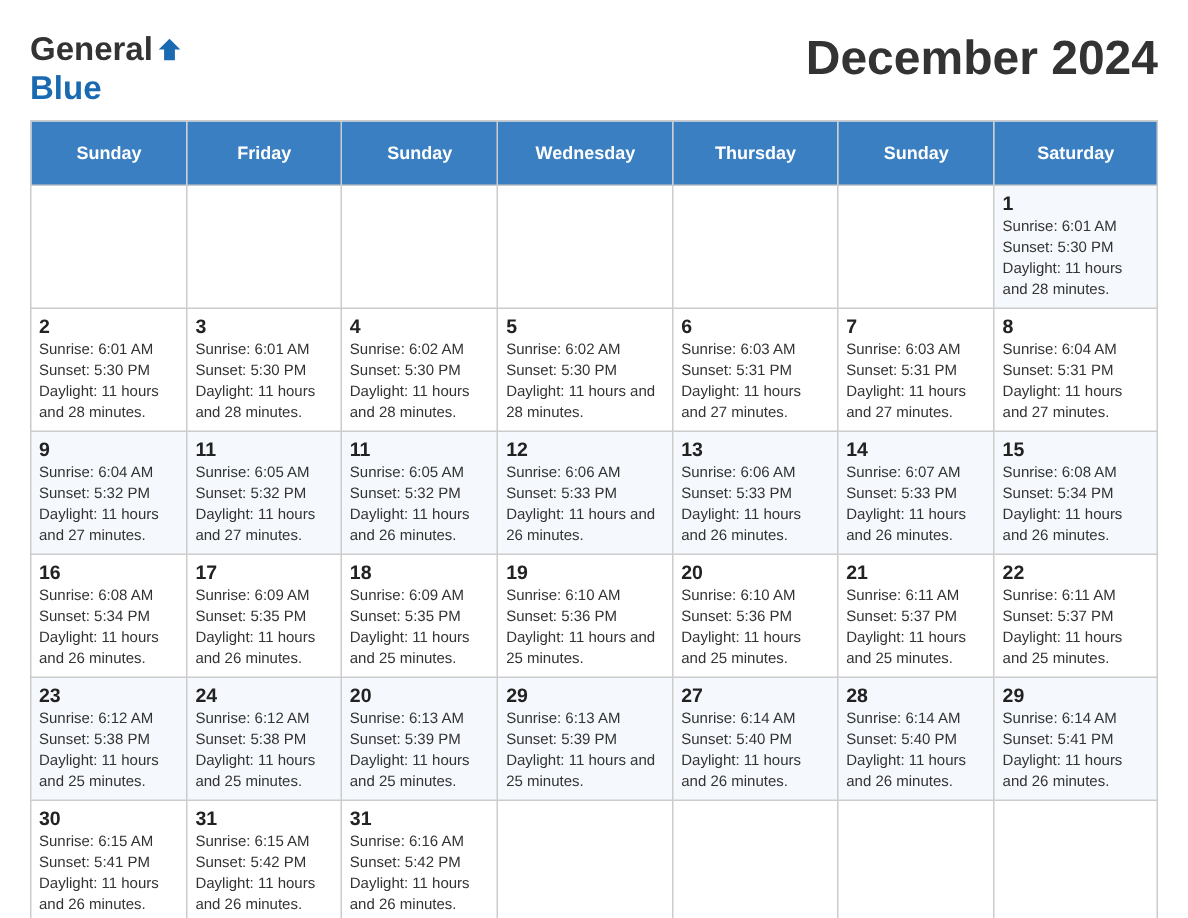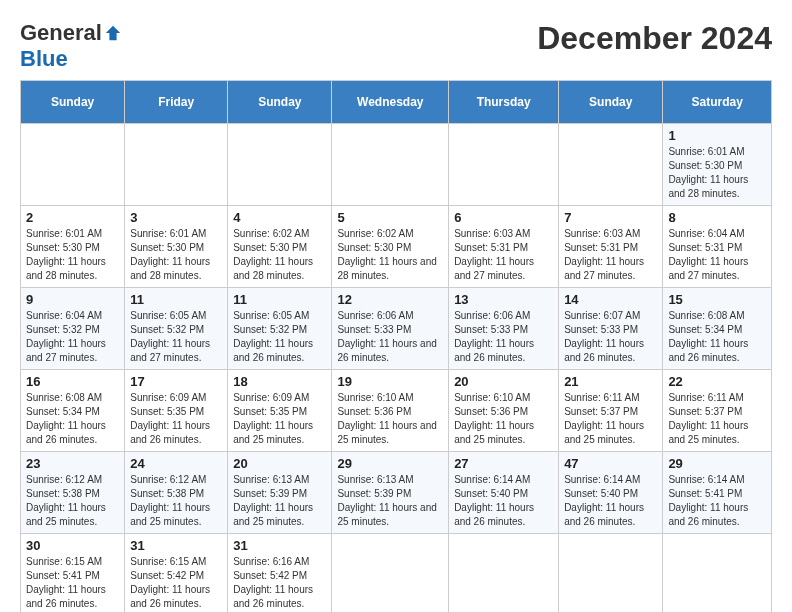--- a/index.html
+++ b/index.html
@@ -349,21 +349,21 @@
       </td>
         <td>
         <span class="day-num">27</span>
         <div class="day-info">
           Sunrise: 6:14 AM<br>
           Sunset: 5:40 PM<br>
           Daylight: 11 hours and 26 minutes.
         </div>
       </td>
         <td>
-        <span class="day-num">47</span>
+        <span class="day-num">28</span>
         <div class="day-info">
           Sunrise: 6:14 AM<br>
           Sunset: 5:40 PM<br>
           Daylight: 11 hours and 26 minutes.
         </div>
       </td>
         <td>
         <span class="day-num">29</span>
         <div class="day-info">
           Sunrise: 6:14 AM<br>

